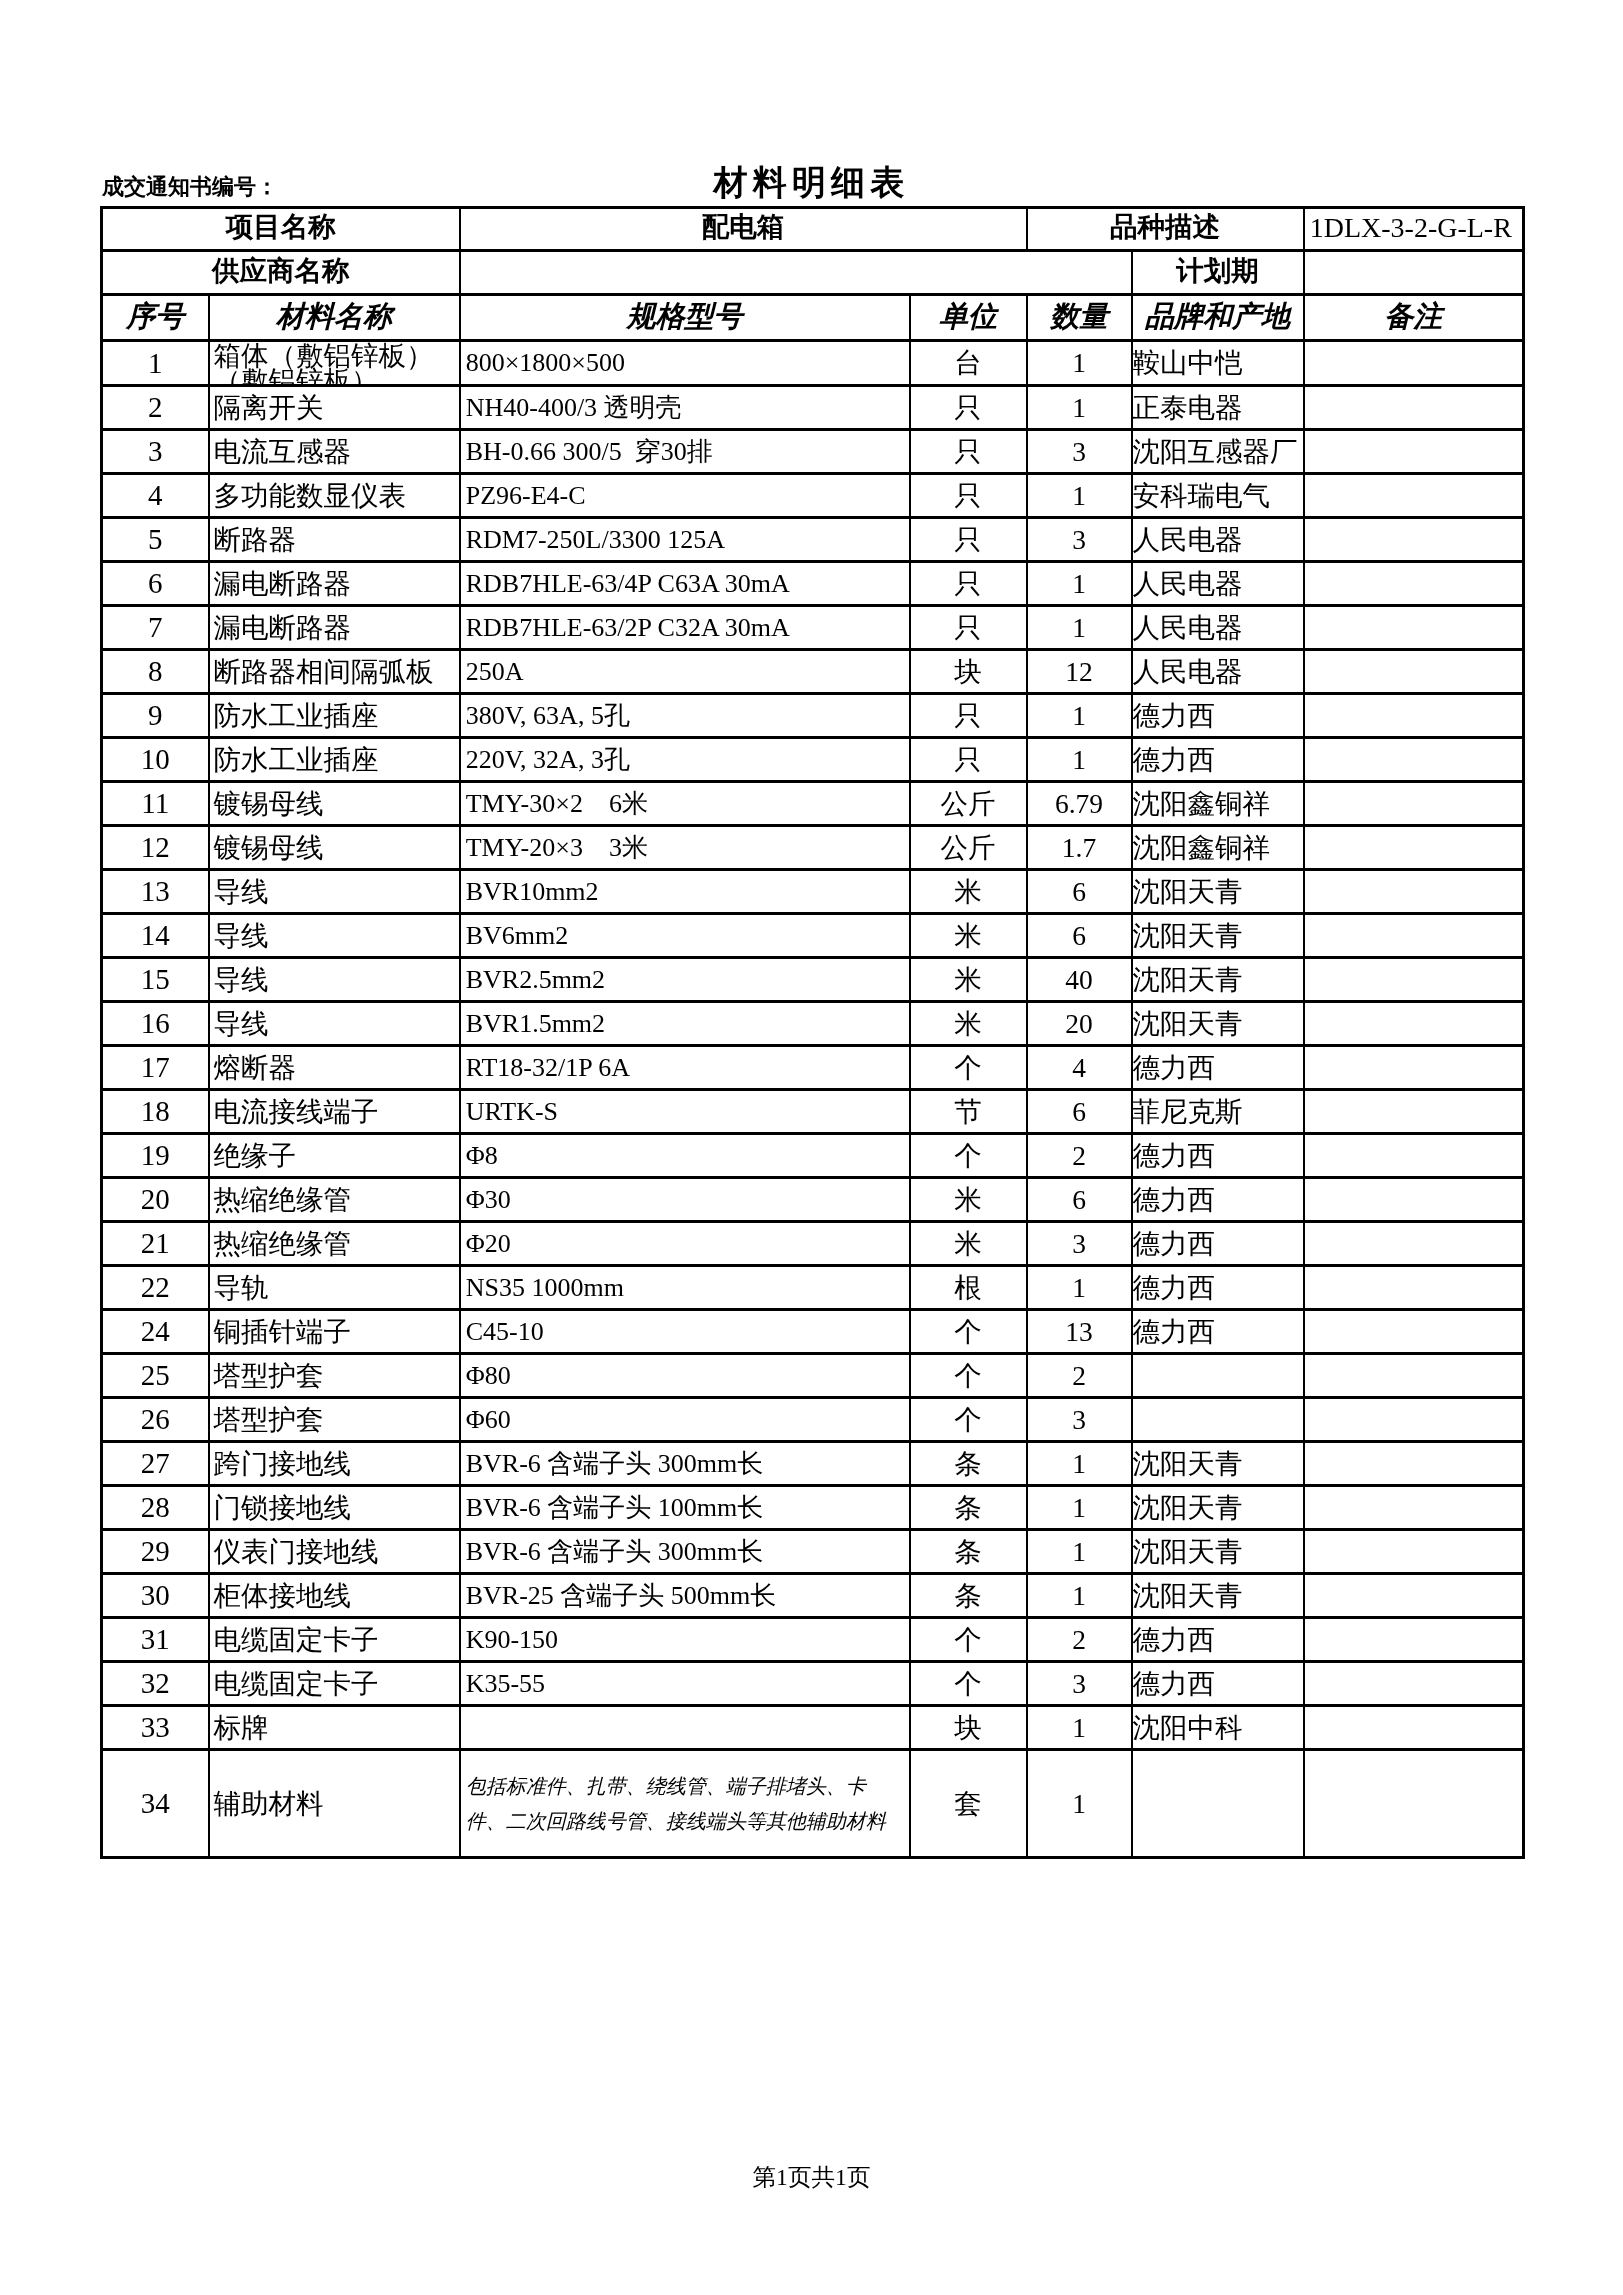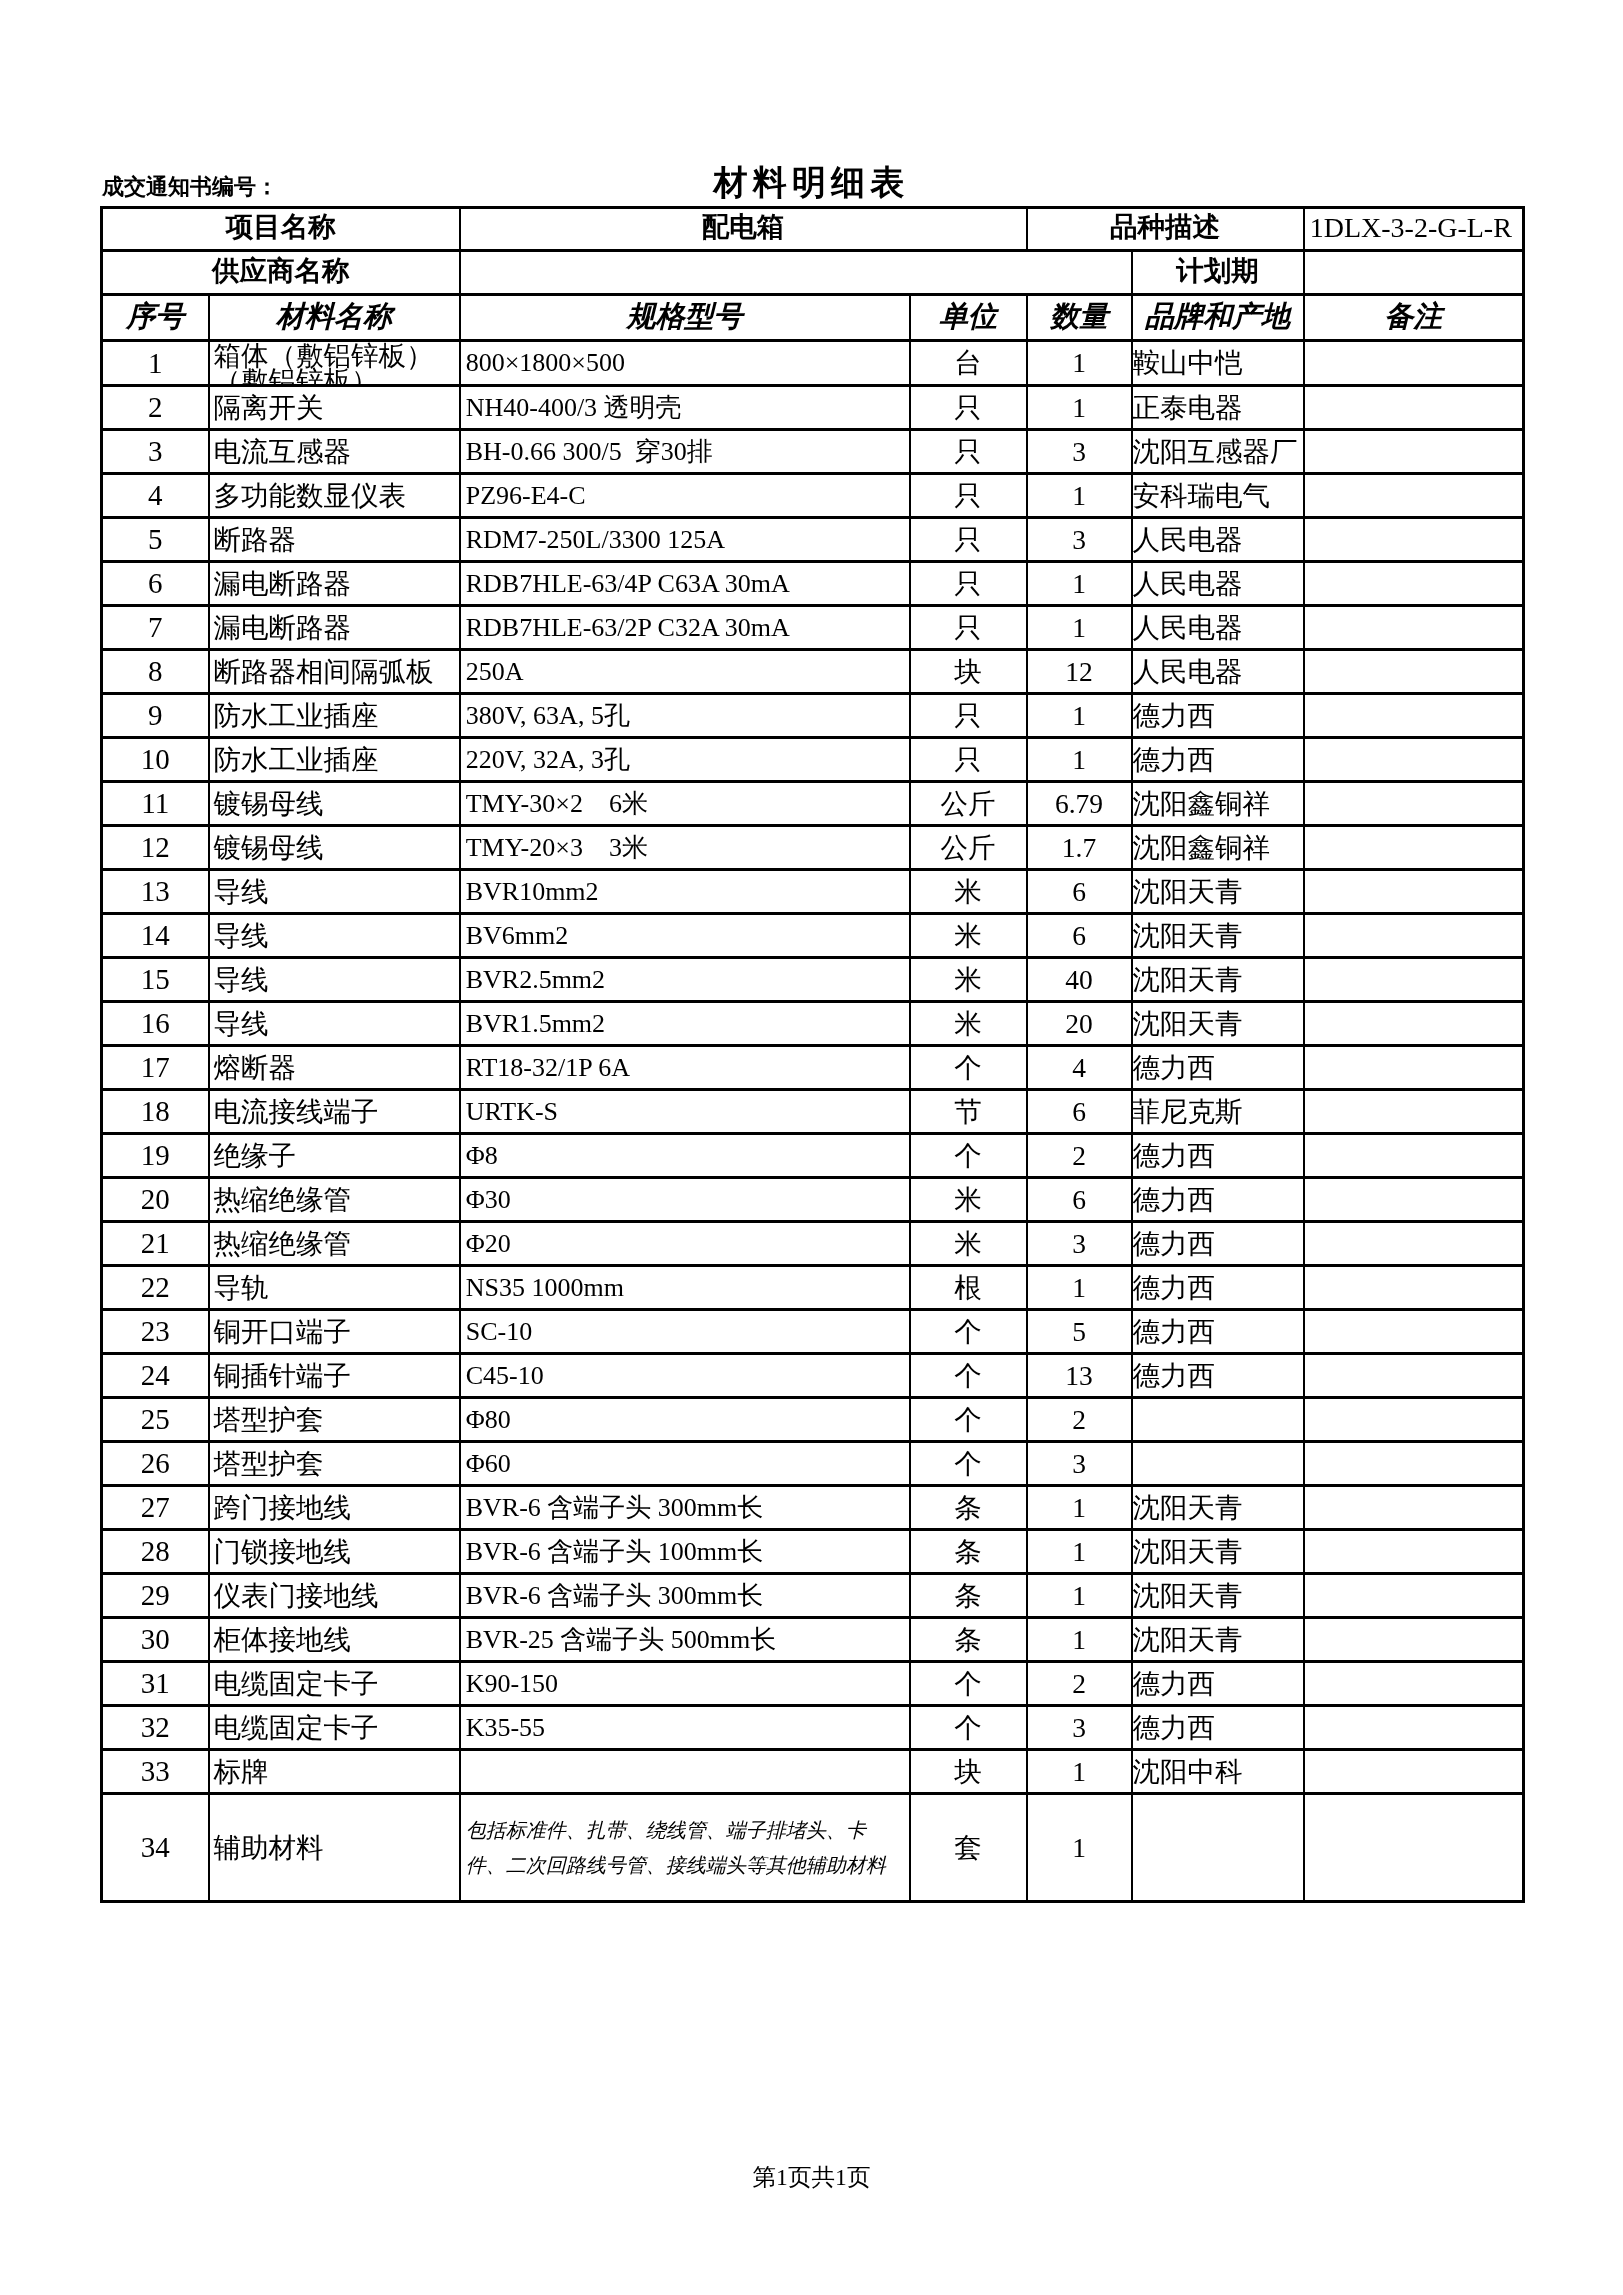--- a/index.html
+++ b/index.html
@@ -297,29 +297,20 @@
         <tr class="data">
           <td class="c-seq">22</td>
           <td class="c-name">导轨</td>
           <td class="c-spec">NS35 1000mm</td>
           <td class="c-unit">根</td>
           <td class="c-qty">1</td>
           <td class="c-brand">德力西</td>
           <td class="c-note"></td>
         </tr>
         <tr class="data">
-          <td class="c-seq">23</td>
-          <td class="c-name">铜开口端子</td>
-          <td class="c-spec">SC-10</td>
-          <td class="c-unit">个</td>
-          <td class="c-qty">5</td>
-          <td class="c-brand">德力西</td>
-          <td class="c-note"></td>
-        </tr>
-        <tr class="data">
           <td class="c-seq">24</td>
           <td class="c-name">铜插针端子</td>
           <td class="c-spec">C45-10</td>
           <td class="c-unit">个</td>
           <td class="c-qty">13</td>
           <td class="c-brand">德力西</td>
           <td class="c-note"></td>
         </tr>
         <tr class="data">
           <td class="c-seq">25</td>

